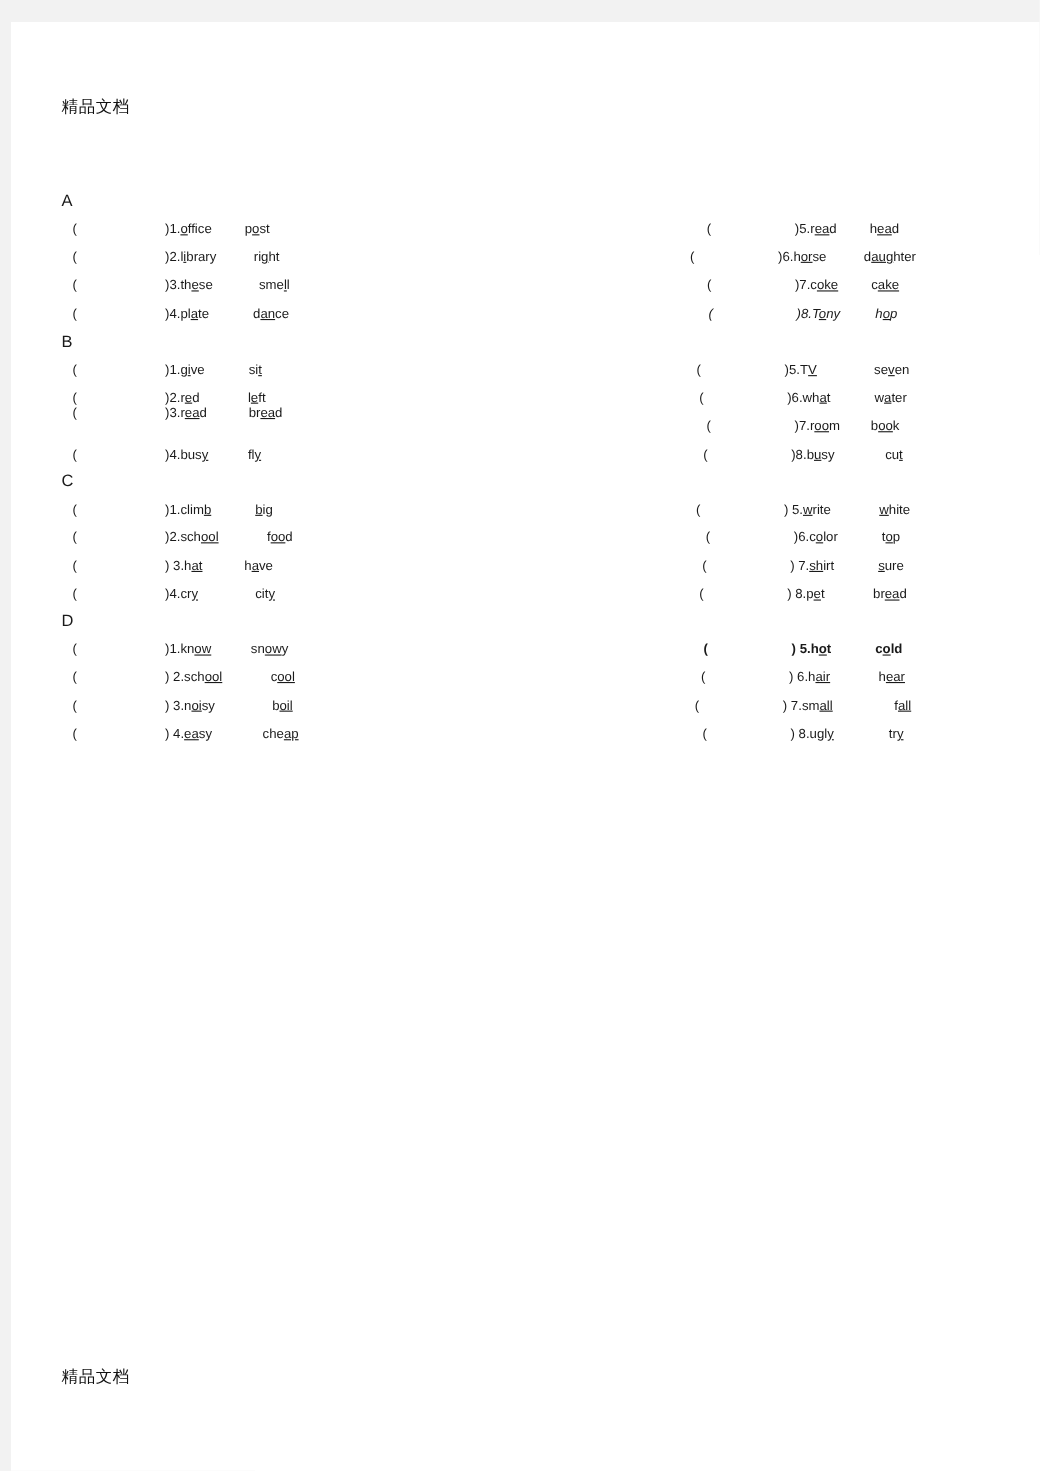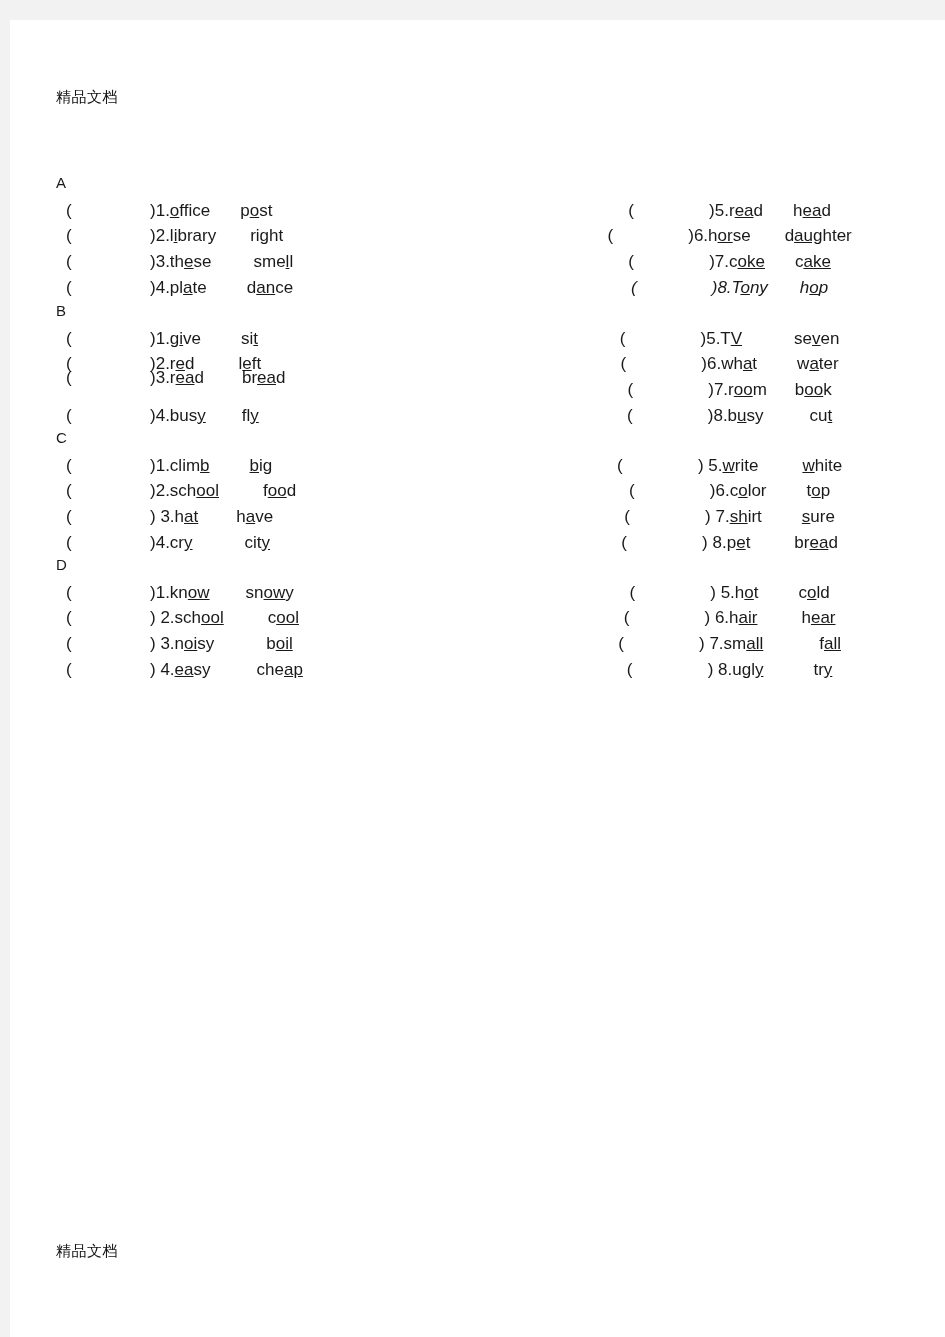--- a/index.html
+++ b/index.html
@@ -66,21 +66,21 @@
   .section-letter {
     position: absolute;
     left: 46px;
     font-size: 15px;
     color: #1a1a1a;
     line-height: 1;
   }
   .row {
     position: absolute;
     height: 25px;
-    font-size: 17px;
+    font-size: 12px;
     color: #1a1a1a;
     white-space: nowrap;
   }
   .row.left  { left: 56px;  width: 440px; }
   .row.right { left: 503px; width: 430px; text-align: center; }
 
   .paren-open {
     display: inline-block;
     width: 12px;
   }
@@ -144,21 +144,21 @@
           <div class="row right" style="top: 461px;"><span class="paren-open">(</span><span class="gap" style="width: 72px;">&nbsp;</span><span>)</span><span class="item-num">6. </span><span class="word"><span>c</span><span class="u">o</span><span>lor</span></span><span class="sp" style="width: 40px;">&nbsp;</span><span class="word"><span>t</span><span class="u">o</span><span>p</span></span></div>
           <div class="row right" style="top: 487px;"><span class="paren-open">(</span><span class="gap" style="width: 72px;">&nbsp;</span><span>) </span><span class="item-num">7. </span><span class="word"><span class="u">sh</span><span>irt</span></span><span class="sp" style="width: 40px;">&nbsp;</span><span class="word"><span class="u">s</span><span>ure</span></span></div>
           <div class="row right" style="top: 513px;"><span class="paren-open">(</span><span class="gap" style="width: 72px;">&nbsp;</span><span>) </span><span class="item-num">8. </span><span class="word"><span>p</span><span class="u">e</span><span>t</span></span><span class="sp" style="width: 44px;">&nbsp;</span><span class="word"><span>br</span><span class="u">ea</span><span>d</span></span></div>
         </div>
         <div class="section" style="top: 0px;">
           <div class="section-letter" style="top: 537px;">D</div>
           <div class="row left" style="top: 563px;"><span class="paren-open">(</span><span class="gap" style="width: 72px;">&nbsp;</span><span>)</span><span class="item-num">1. </span><span class="word"><span>kn</span><span class="u">ow</span></span><span class="sp" style="width: 36px;">&nbsp;</span><span class="word"><span>sn</span><span class="u">ow</span><span>y</span></span></div>
           <div class="row left" style="top: 588px;"><span class="paren-open">(</span><span class="gap" style="width: 72px;">&nbsp;</span><span>) </span><span class="item-num">2. </span><span class="word"><span>sch</span><span class="u">ool</span></span><span class="sp" style="width: 44px;">&nbsp;</span><span class="word"><span>c</span><span class="u">ool</span></span></div>
           <div class="row left" style="top: 614px;"><span class="paren-open">(</span><span class="gap" style="width: 72px;">&nbsp;</span><span>) </span><span class="item-num">3. </span><span class="word"><span>n</span><span class="u">oi</span><span>sy</span></span><span class="sp" style="width: 52px;">&nbsp;</span><span class="word"><span>b</span><span class="u">oil</span></span></div>
           <div class="row left" style="top: 640px;"><span class="paren-open">(</span><span class="gap" style="width: 72px;">&nbsp;</span><span>) </span><span class="item-num">4. </span><span class="word"><span class="u">ea</span><span>sy</span></span><span class="sp" style="width: 46px;">&nbsp;</span><span class="word"><span>che</span><span class="u">ap</span></span></div>
-          <div class="row right" style="top: 563px;"><span class="paren-open">(</span><span class="gap" style="width: 72px;">&nbsp;</span><span>) </span><span class="item-num">5. </span><span class="word"><span>h</span><span class="u">o</span><span>t</span></span><span class="sp" style="width: 40px;">&nbsp;</span><span class="word"><span>c</span><span class="u">o</span><span>ld</span></span></div>
+          <div class="row right" style="top: 563px; font-weight: bold;"><span class="paren-open">(</span><span class="gap" style="width: 72px;">&nbsp;</span><span>) </span><span class="item-num">5. </span><span class="word"><span>h</span><span class="u">o</span><span>t</span></span><span class="sp" style="width: 40px;">&nbsp;</span><span class="word"><span>c</span><span class="u">o</span><span>ld</span></span></div>
           <div class="row right" style="top: 588px;"><span class="paren-open">(</span><span class="gap" style="width: 72px;">&nbsp;</span><span>) </span><span class="item-num">6. </span><span class="word"><span>h</span><span class="u">air</span></span><span class="sp" style="width: 44px;">&nbsp;</span><span class="word"><span>h</span><span class="u">ear</span></span></div>
           <div class="row right" style="top: 614px;"><span class="paren-open">(</span><span class="gap" style="width: 72px;">&nbsp;</span><span>) </span><span class="item-num">7. </span><span class="word"><span>sm</span><span class="u">all</span></span><span class="sp" style="width: 56px;">&nbsp;</span><span class="word"><span>f</span><span class="u">all</span></span></div>
           <div class="row right" style="top: 640px;"><span class="paren-open">(</span><span class="gap" style="width: 72px;">&nbsp;</span><span>) </span><span class="item-num">8. </span><span class="word"><span>ugl</span><span class="u">y</span></span><span class="sp" style="width: 50px;">&nbsp;</span><span class="word"><span>tr</span><span class="u">y</span></span></div>
         </div>
       </div>
 
     <div class="watermark-bottom">精品文档</div>
 
   </div>
 </div>

